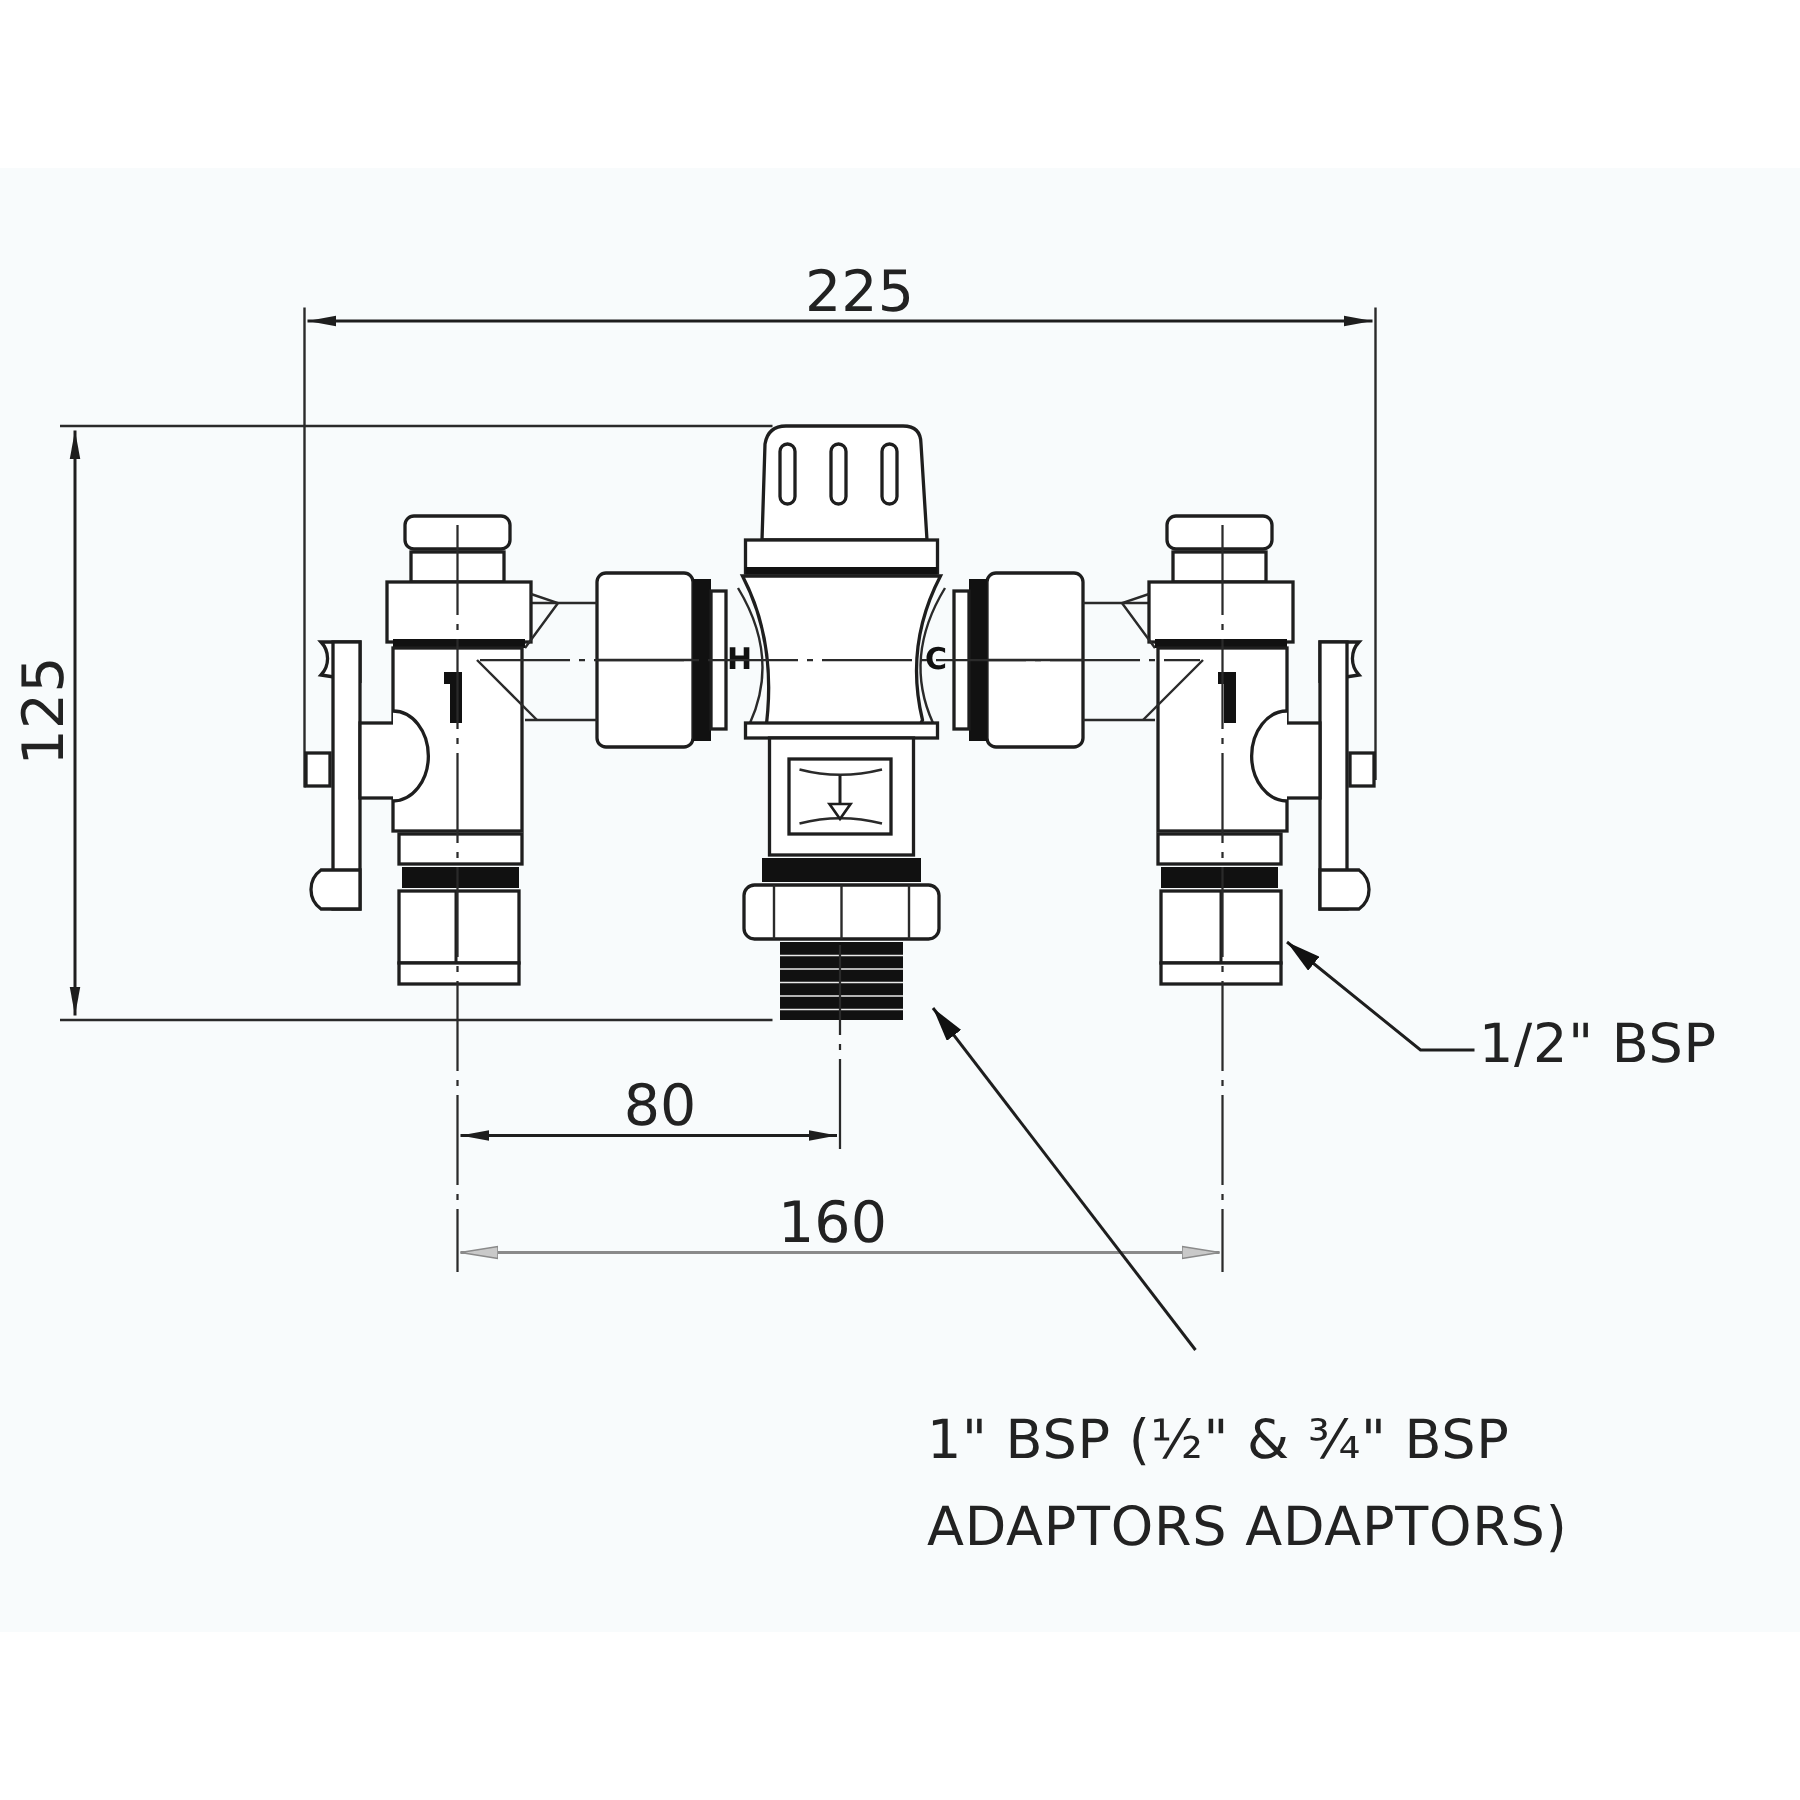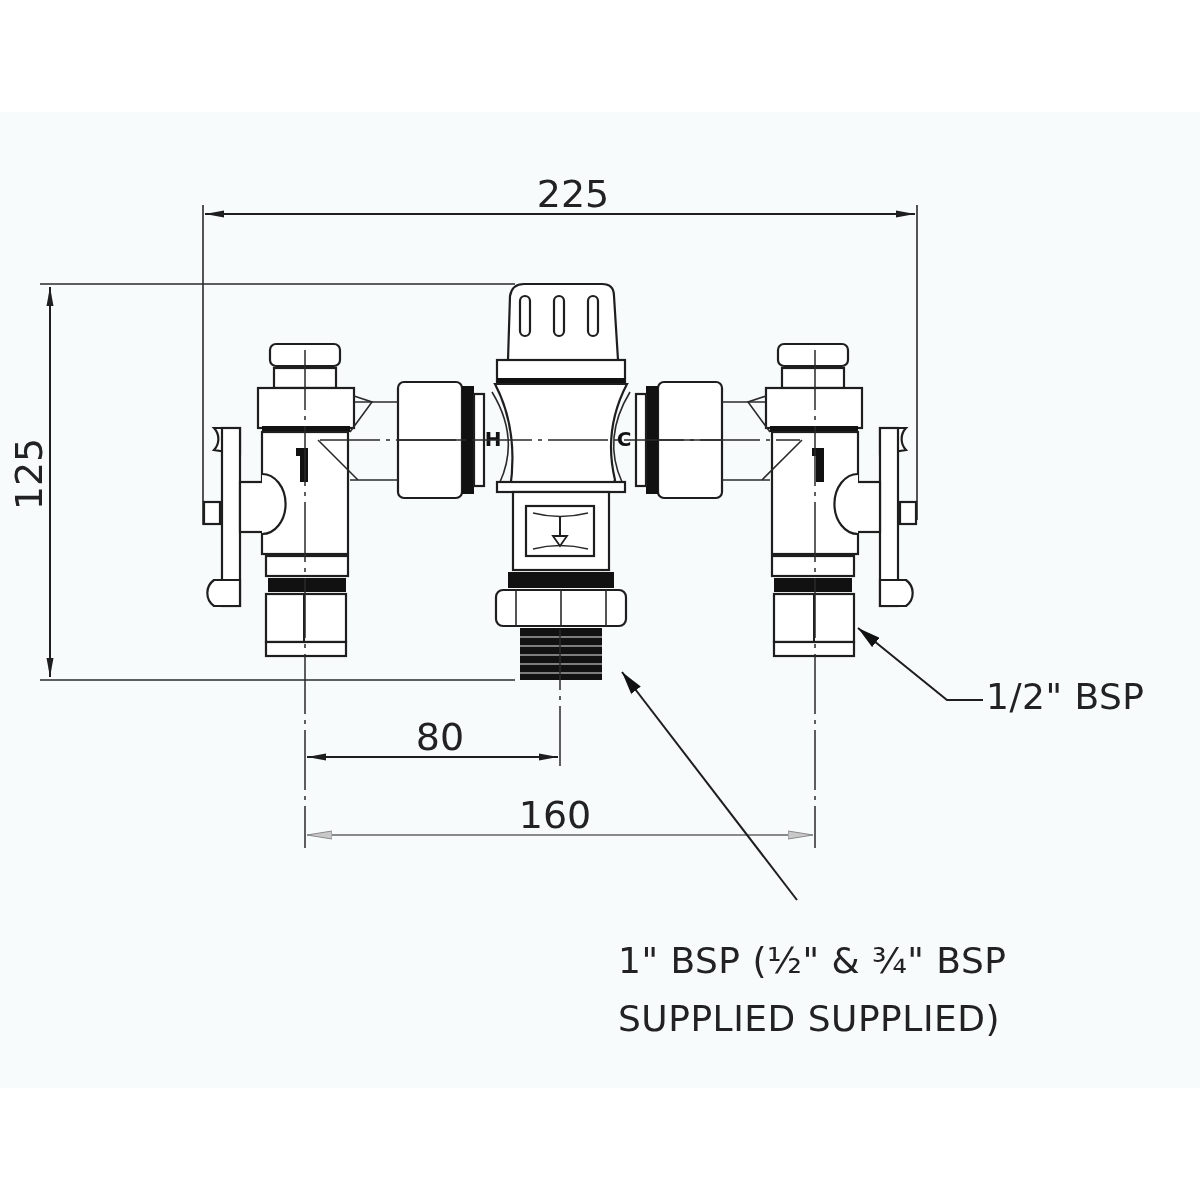--- a/index.html
+++ b/index.html
@@ -175,14 +175,14 @@
     <path class="ln" d="M983,700 L947,700 L858,628" marker-end="url(#arrb)"></path>
   </g>
   <g>
     <path class="ln" d="M797,900 L622,672" marker-end="url(#arrb)"></path>
   </g>
 </svg>
 
 <div class="lbl lbl-half">1/2" BSP</div>
 <div class="lbl lbl-one">
   <div>1" BSP (½" &amp; ¾" BSP</div>
-  <div>SUPPLIED SUPPLIED)</div>
+  <div>ADAPTORS ADAPTORS)</div>
 </div>
 
 </body></html>

